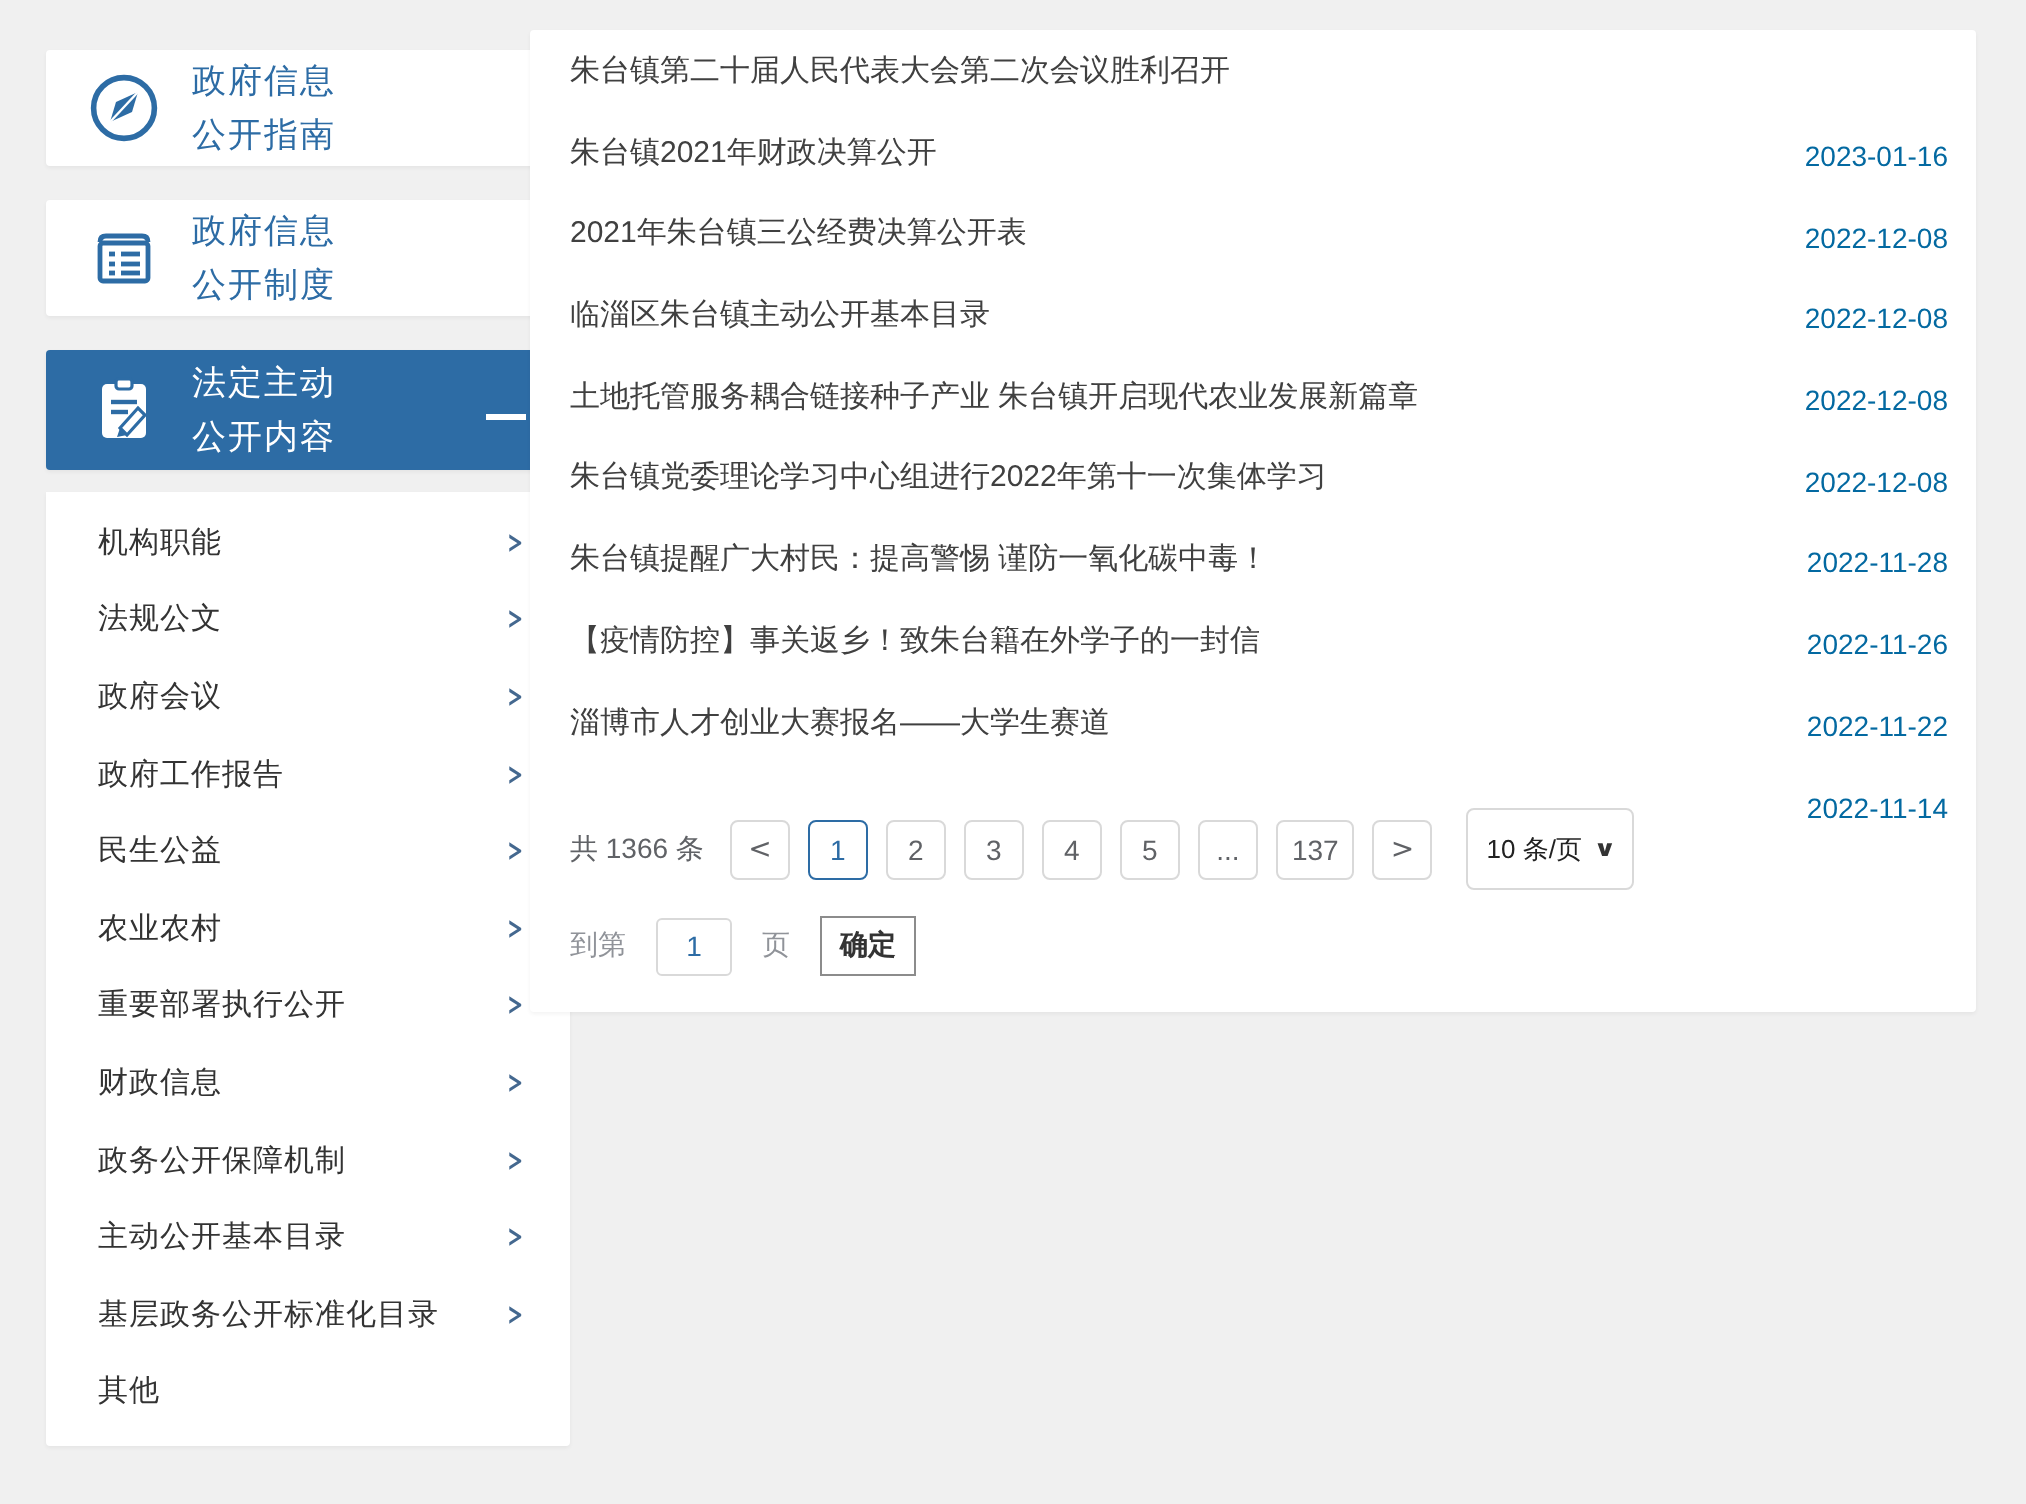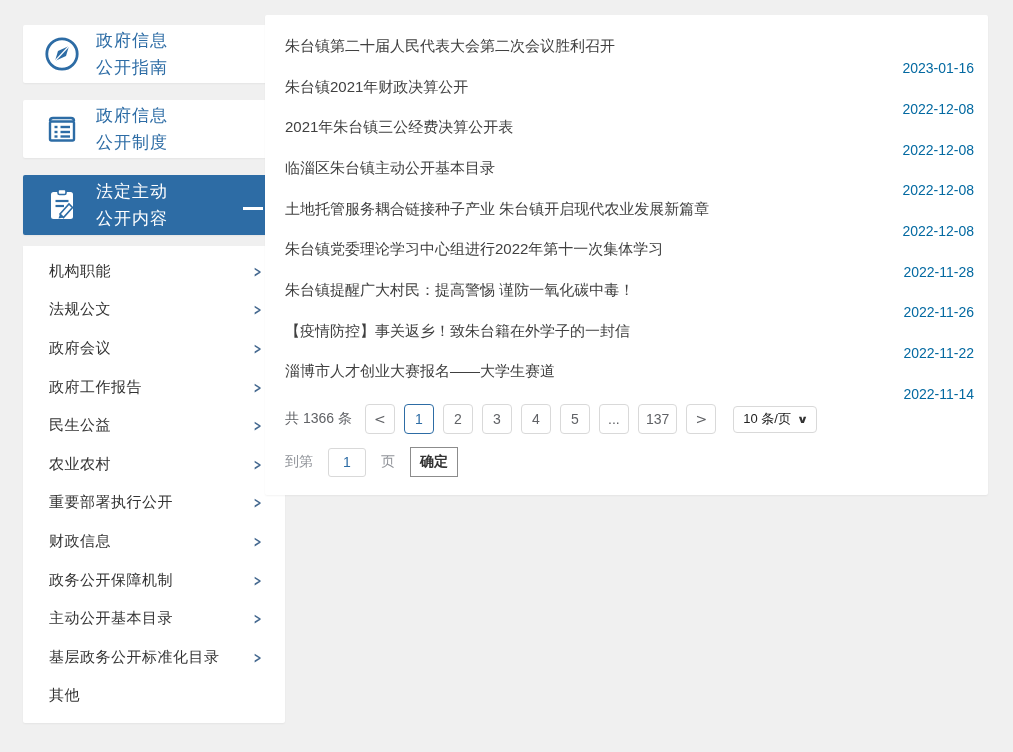--- a/index.html
+++ b/index.html
@@ -38,41 +38,41 @@
     color:#44688f; font-size:15px; font-weight:bold;
     transform:scaleX(0.75) scaleY(1.15); flex:0 0 auto;
   }
   
   .main {
     position:absolute; left:265px; top:15px; width:723px;
     background:#ffffff; padding:11px 0 18px; border-radius:2px;
     box-shadow:0 1px 2px rgba(0,0,0,0.05);
   }
   .article-row {
-    height:40.7px; display:flex; align-items:center; justify-content:space-between;
+    height:40.7px; display:flex; justify-content:space-between;
     padding:0 14px 0 20px; cursor:pointer;
   }
   .article-row .title { font-size:15px; color:#404040; white-space:nowrap; overflow:hidden; }
   .article-row .date { font-size:14px; color:#0369a1; flex:0 0 auto; margin-left:16px;margin-top:44px; }
   
   .pager {
     margin:12px 14px 0 20px; display:flex; align-items:center; gap:9px;
     font-size:14px; color:#606266;
   }
   .total-label { margin-right:4px; white-space:nowrap; }
   .pbtn {
     min-width:30px; height:30px; border:1px solid #d9d9d9; border-radius:4px;
     background:#ffffff; color:#606266; font-size:14px;
     display:flex; align-items:center; justify-content:center;
     padding:0 7px; cursor:pointer;
   }
   .pbtn.current { border-color:#2d6ca5; color:#2d6ca5; }
   .pbtn.arrow { color:#606266; font-family:"DejaVu Sans",sans-serif; }
   .page-size {
-    height:27px; border:1px solid #d9d9d9; border-radius:4px; background:#ffffff;
+    height:41px; border:1px solid #d9d9d9; border-radius:4px; background:#ffffff;
     display:flex; align-items:center; gap:7px; padding:12px 9px;
     font-size:13px; color:#222222; cursor:pointer; margin-left:8px;
   }
   .page-size .caret { font-size:11px; color:#333; transform:scaleX(1.3); font-weight:bold; }
   .goto-row {
     margin:13px 14px 0 20px; display:flex; align-items:center; gap:15px;
     font-size:14px; color:#909399;
   }
   .goto-input {
     width:38px; height:29px; border:1px solid #d9d9d9; border-radius:3px;

